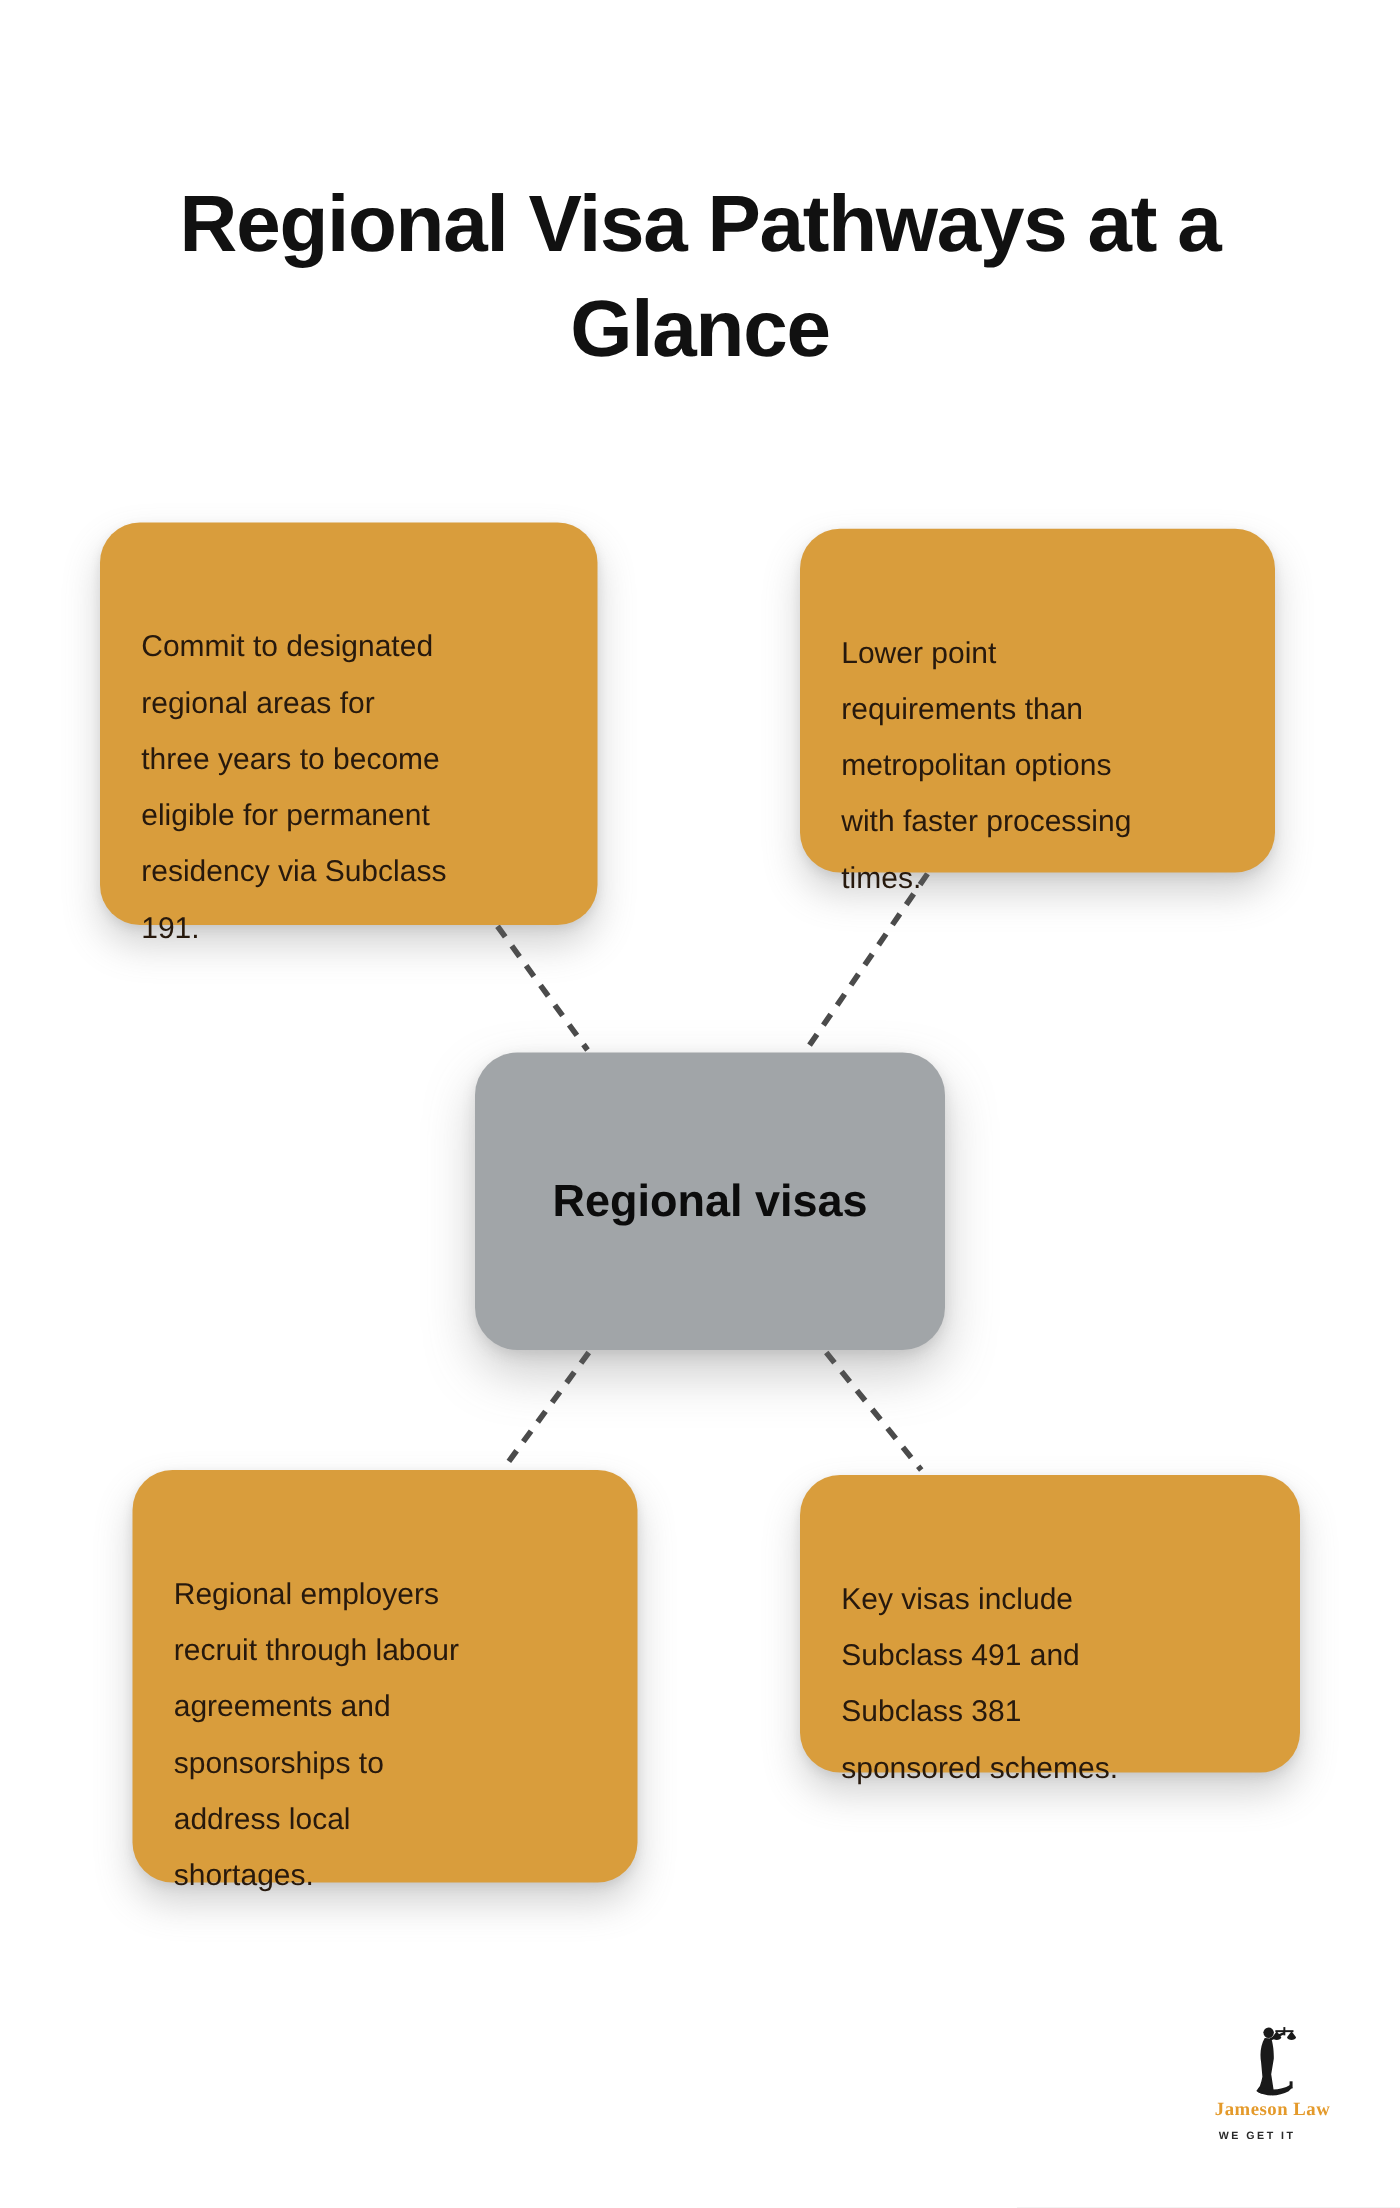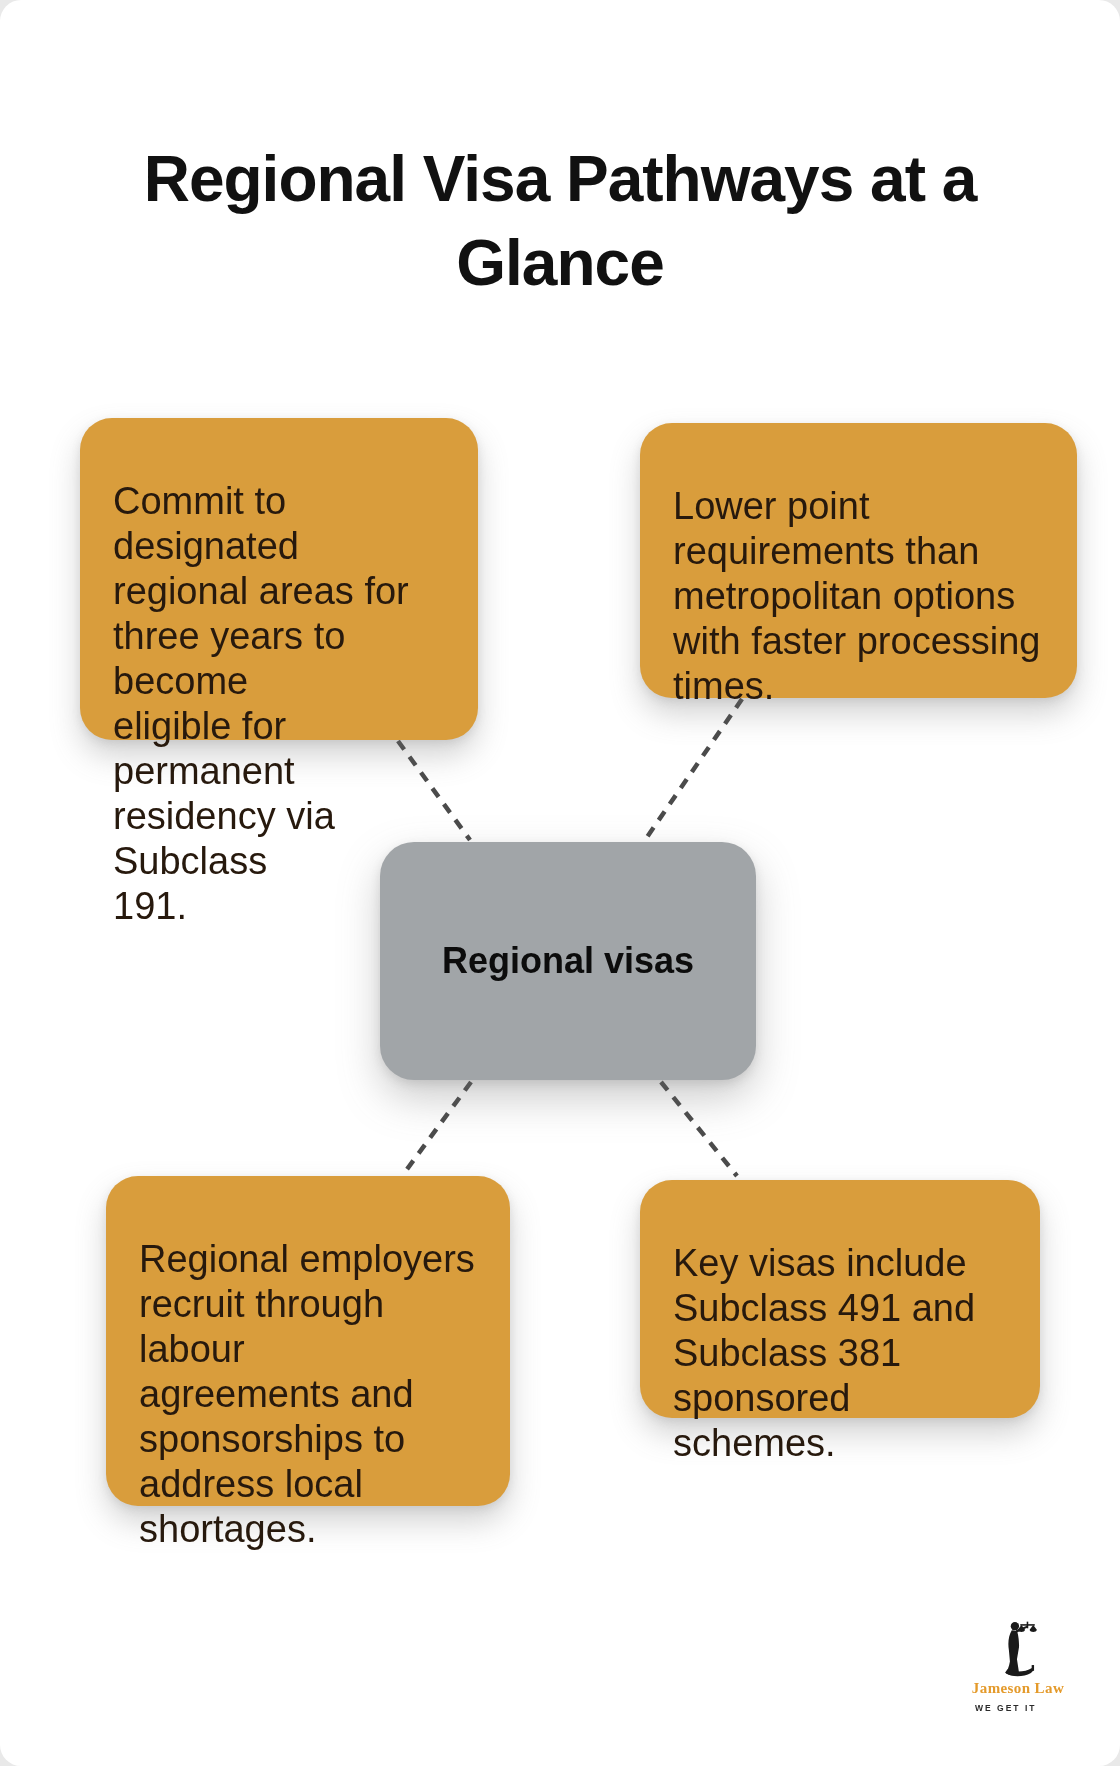--- a/index.html
+++ b/index.html
@@ -12,47 +12,46 @@
     --page-bg:#FFFFFF;
   }
   html,body{margin:0;padding:0;background:#e9e9e9;}
   #canvas{
     position:relative;
     width:1120px;height:1766px;
     margin:0 auto;
     background:var(--page-bg);
     overflow:hidden;
     font-family:"Liberation Sans", sans-serif;
-    border-radius:21px;
   }
   .title{
     position:absolute;
     top:94px;left:0;width:100%;
     text-align:center;
     font-size:64px;
     line-height:84px;
     font-weight:700;
     letter-spacing:-1px;
     color:var(--title-text);
     white-space:pre-line;
   }
   .node{
     position:absolute;
     background:var(--node-bg);
     border-radius:32px;
     box-sizing:border-box;
-    padding:16px 24px 24px 33px;
-    font-size:38px;
+    padding:32px 24px 24px 33px;
+    font-size:24px;
     line-height:45px;
     color:var(--node-text);
     white-space:pre-line;
     box-shadow:0 16px 30px rgba(110,110,110,.30), 0 3px 8px rgba(110,110,110,.15);
   }
   .node-tl{left:80px;top:418px;width:398px;height:322px;}
-  .node-tr{left:640px;top:423px;width:437px;height:275px;}
+  .node-tr{left:640px;top:423px;width:380px;height:275px;}
   .node-bl{left:78px;top:1176px;width:404px;height:330px;margin-left:28px;}
   .node-br{left:640px;top:1180px;width:400px;height:238px;}
   .center-node{
     position:absolute;
     left:380px;top:842px;width:376px;height:238px;
     background:var(--center-bg);
     border-radius:34px;
     display:flex;align-items:center;justify-content:center;
     box-shadow:0 18px 40px rgba(110,110,110,.35), 0 4px 10px rgba(110,110,110,.18);
   }

